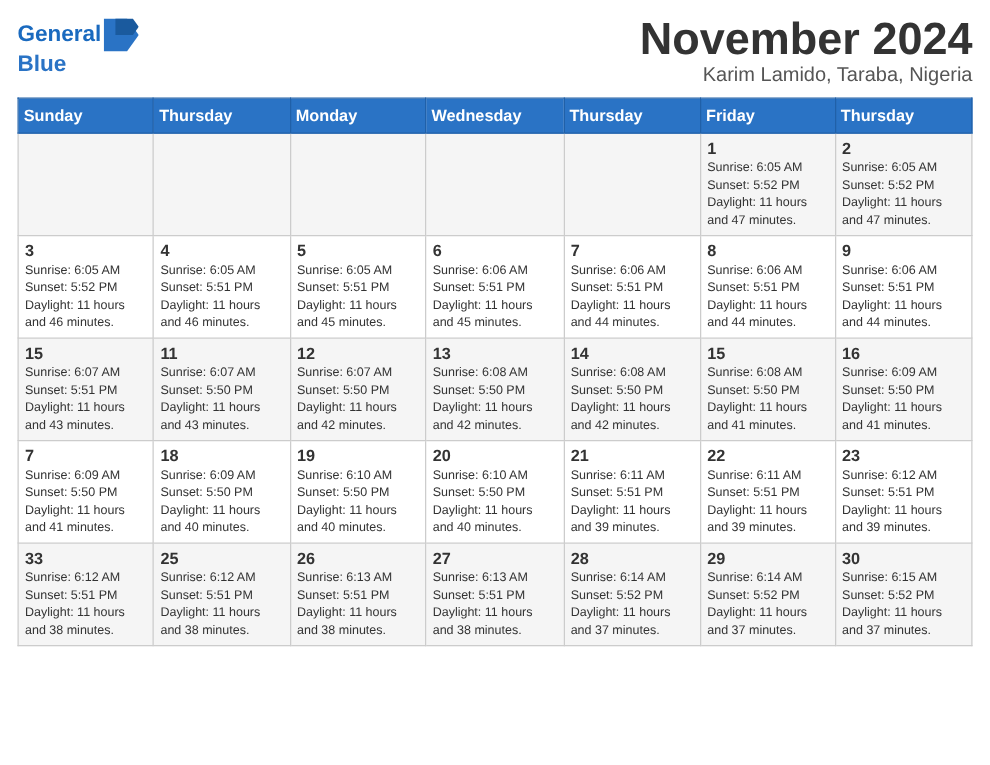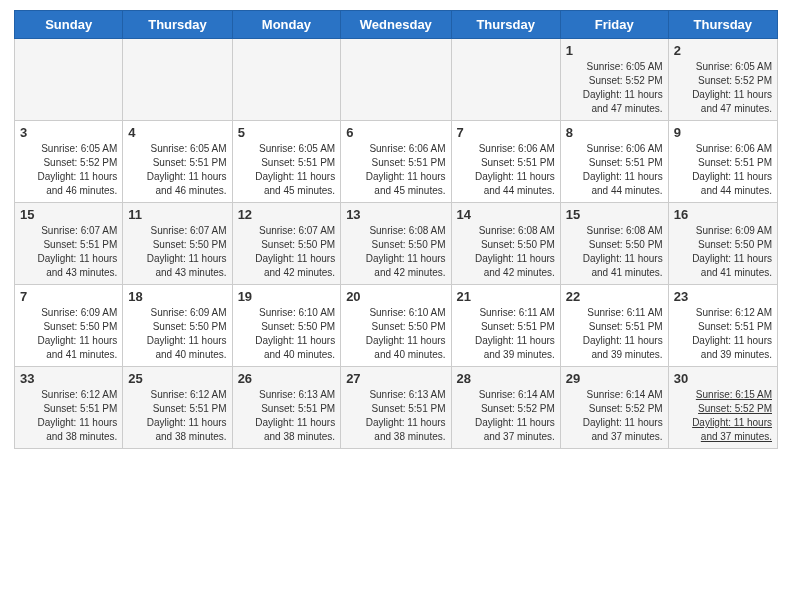--- a/index.html
+++ b/index.html
@@ -55,21 +55,21 @@
       width: 100%;
       border-collapse: collapse;
       border: 1px solid #ccc;
     }
     .calendar thead tr th {
       background: #2a73c5;
       color: #fff;
       font-size: 13px;
       font-weight: bold;
       padding: 6px 4px;
-      text-align: center;
+      text-align: left;
       border: 1px solid #2060a8;
     }
     .calendar tbody tr td {
       vertical-align: top;
       border: 1px solid #ccc;
       padding: 4px 5px;
       font-size: 10.5px;
       color: #333;
       width: 113px;
       min-height: 80px;
@@ -84,30 +84,49 @@
     .day-number {
       font-size: 13px;
       font-weight: bold;
       display: block;
       margin-bottom: 2px;
     }
     .day-info {
       font-size: 10px;
       line-height: 1.4;
       color: #333;
-      text-align: right;
     }
     .empty-cell {
       background: #f5f5f5;
     }
   </style>
 </head>
 <body>
 
 <div class="container">
+  <div class="header">
+    <div class="logo">
+      <div>
+        <div style="display:flex;align-items:center;">
+          <span class="logo-text">
+            <span>General</span>
+          </span>
+          <svg class="logo-icon" viewBox="0 0 30 28" xmlns="http://www.w3.org/2000/svg">
+            <polygon points="0,0 20,0 30,14 20,28 0,28" fill="#2a73c5"></polygon>
+            <polygon points="10,0 25,0 30,7 25,14 10,14" fill="#1a5a9e"></polygon>
+          </svg>
+        </div>
+        <span class="logo-text" style="color:#2a73c5;display:block;">Blue</span>
+      </div>
+    </div>
+    <div class="title-block">
+      <div class="main-title">November 2024</div>
+      <div class="subtitle">Karim Lamido, Taraba, Nigeria</div>
+    </div>
+  </div>
 
   <table class="calendar">
     <thead>
       <tr>
       <th>Sunday</th>
           <th>Thursday</th>
           <th>Monday</th>
           <th>Wednesday</th>
           <th>Thursday</th>
           <th>Friday</th>
@@ -327,21 +346,21 @@
           </td>
           <td>
             <span class="day-number">29</span>
             <div class="day-info" style="white-space: pre-line;">Sunrise: 6:14 AM
 Sunset: 5:52 PM
 Daylight: 11 hours
 and 37 minutes.</div>
           </td>
           <td>
             <span class="day-number">30</span>
-            <div class="day-info" style="white-space: pre-line; text-decoration: underline;">Sunrise: 6:15 AM
+            <div class="day-info" style="white-space: pre-line;">Sunrise: 6:15 AM
 Sunset: 5:52 PM
 Daylight: 11 hours
 and 37 minutes.</div>
           </td>
         </tr>
       </tbody>
   </table>
 </div>
 
 </body></html>

